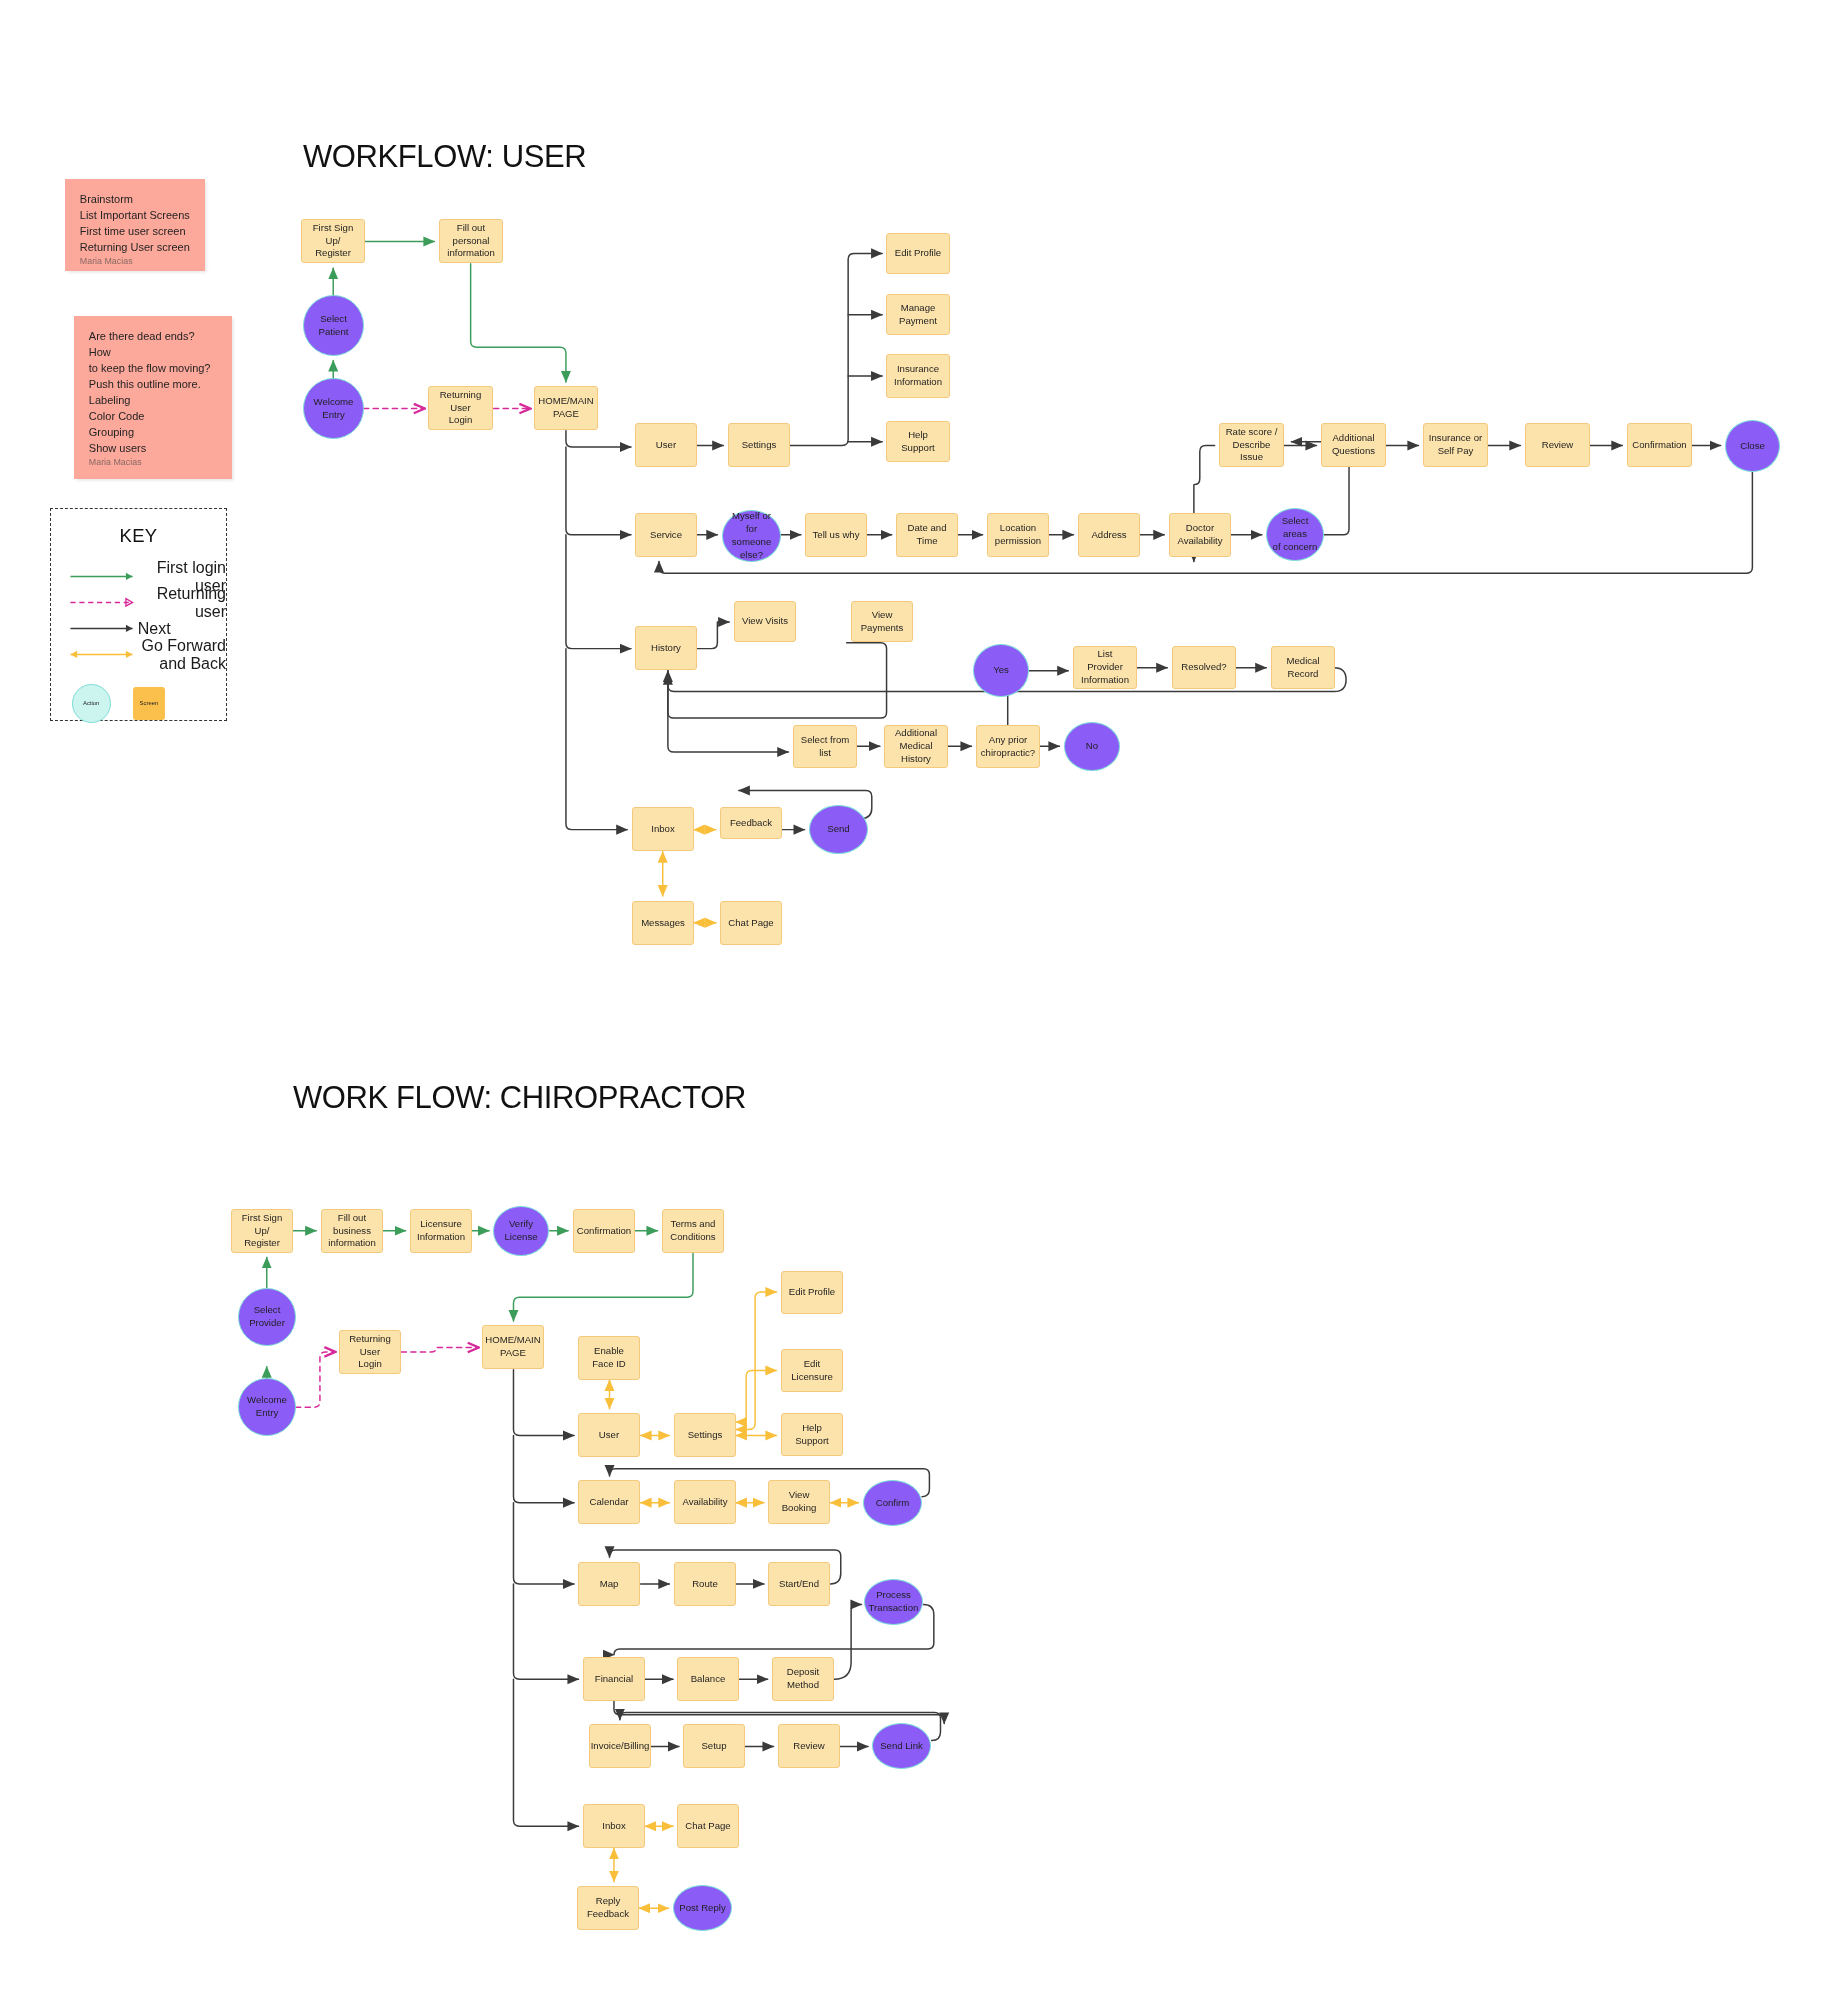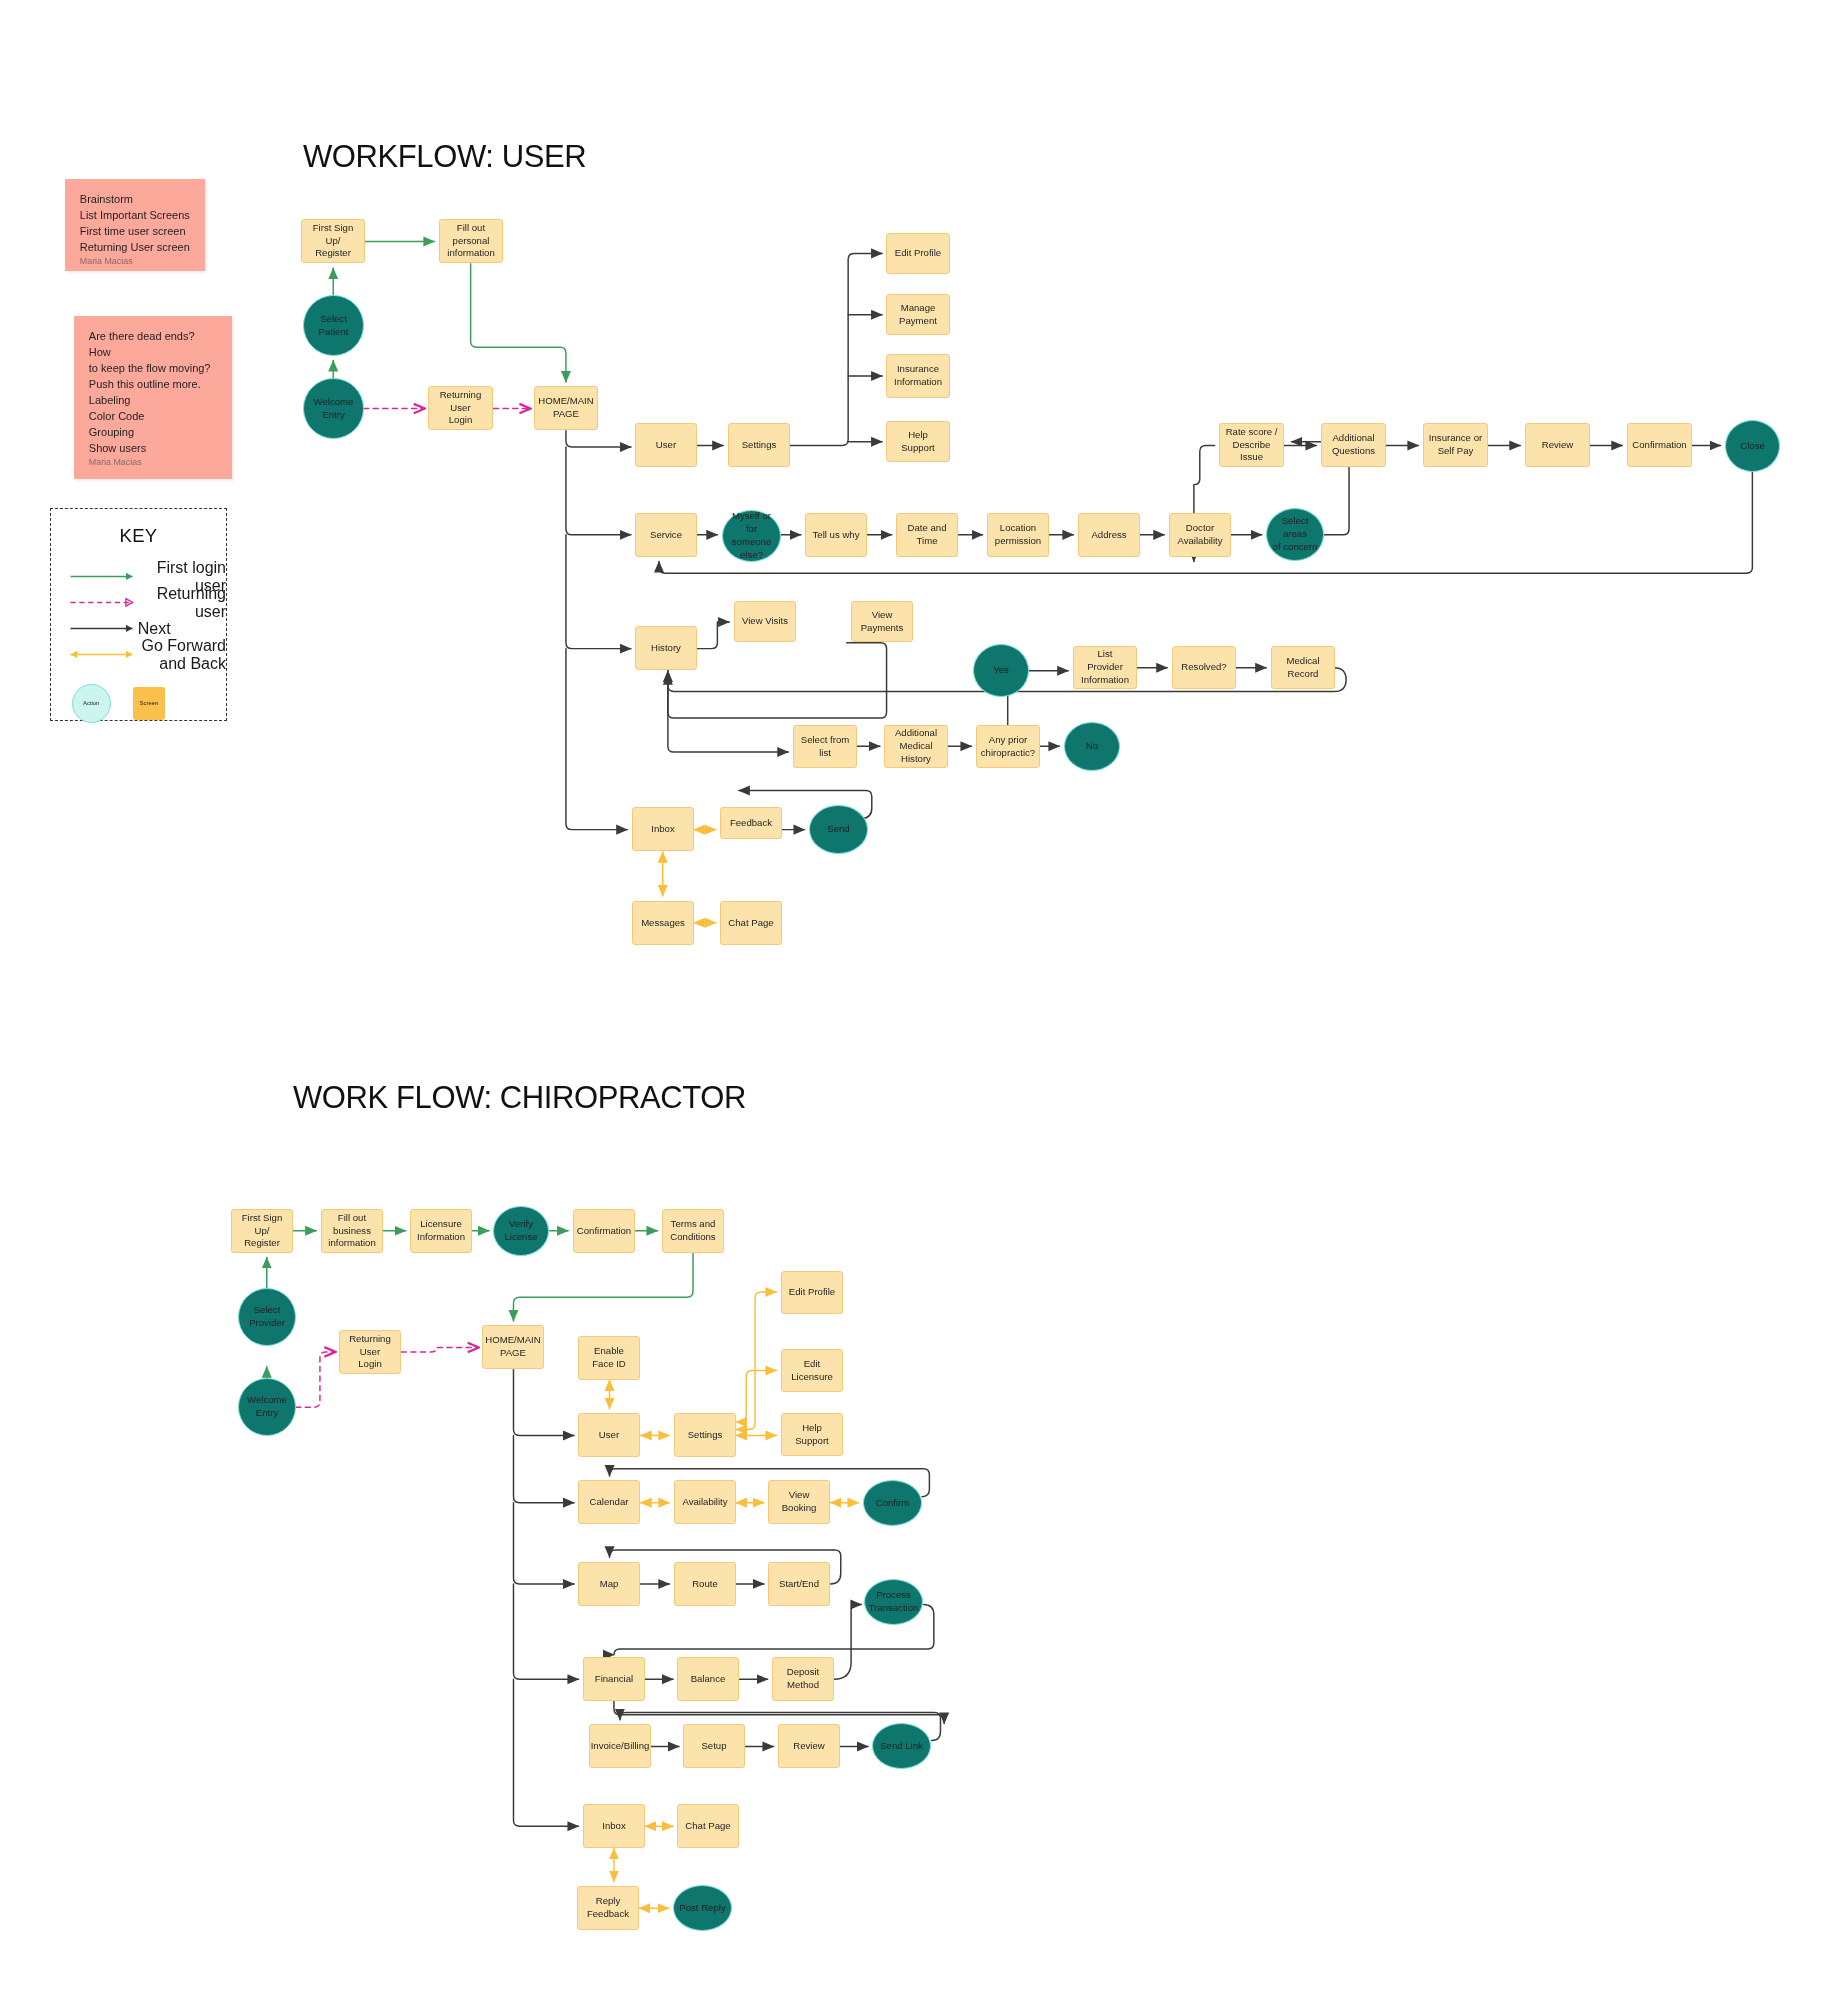--- a/index.html
+++ b/index.html
@@ -19,21 +19,21 @@
   .key-sample{width:71px;flex:0 0 71px;height:14.8px;position:relative;}
   .key-label{font-size:16px;color:#1a1a1a;margin-left:1px;text-align:right;}
   .key-shapes{display:flex;align-items:center;gap:22px;padding-left:20.7px;margin-top:16.3px;}
   .key-circle{width:37px;height:37px;border-radius:50%;background:#CCF5F0;border:1.1px solid #7DDDD6;display:flex;align-items:center;justify-content:center;font-size:5.9px;color:#222;}
   .key-square{width:32.5px;height:32.5px;border-radius:3px;background:#FBC04B;display:flex;align-items:center;justify-content:center;font-size:5.9px;color:#222;}
   
   .flow-title{position:absolute;font-size:31px;font-weight:400;letter-spacing:-0.4px;color:#111;white-space:nowrap;}
   
   .node{position:absolute;box-sizing:border-box;display:flex;align-items:center;justify-content:center;text-align:center;font-size:9.6px;line-height:1.35;color:#1f1f1f;padding:3px 4.4px;}
   .node.screen{background:#FCE3AC;border:1.1px solid #F4C97B;border-radius:3px;}
-  .node.action{background:#0f766e;border:1.1px solid #7DDDD6;border-radius:50%;text-align:center;}
+  .node.action{background:#8b5cf6;border:1.1px solid #7DDDD6;border-radius:50%;text-align:center;}
   svg.edges{position:absolute;left:0;top:0;width:1847px;height:2005px;pointer-events:none;}
 </style>
 </head>
 <body>
 
 <div class="canvas">
 
   <svg class="edges" viewBox="0 0 2500 2714">
     <defs>
       <marker id="ah-green" markerWidth="9" markerHeight="9" refX="7.5" refY="4" orient="auto">

